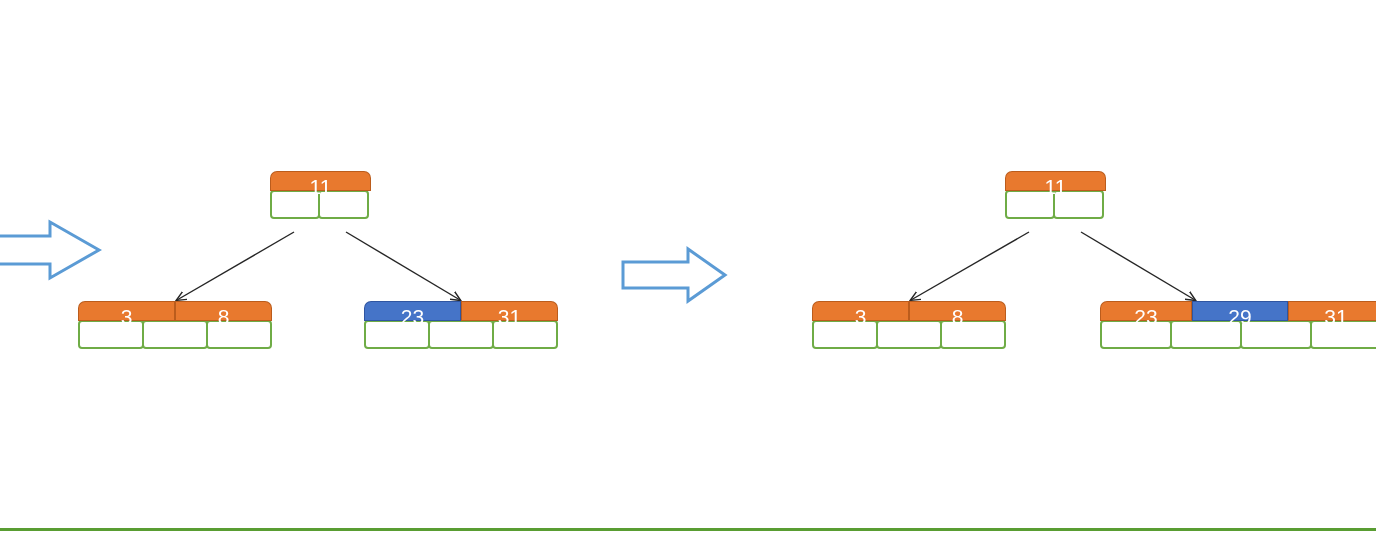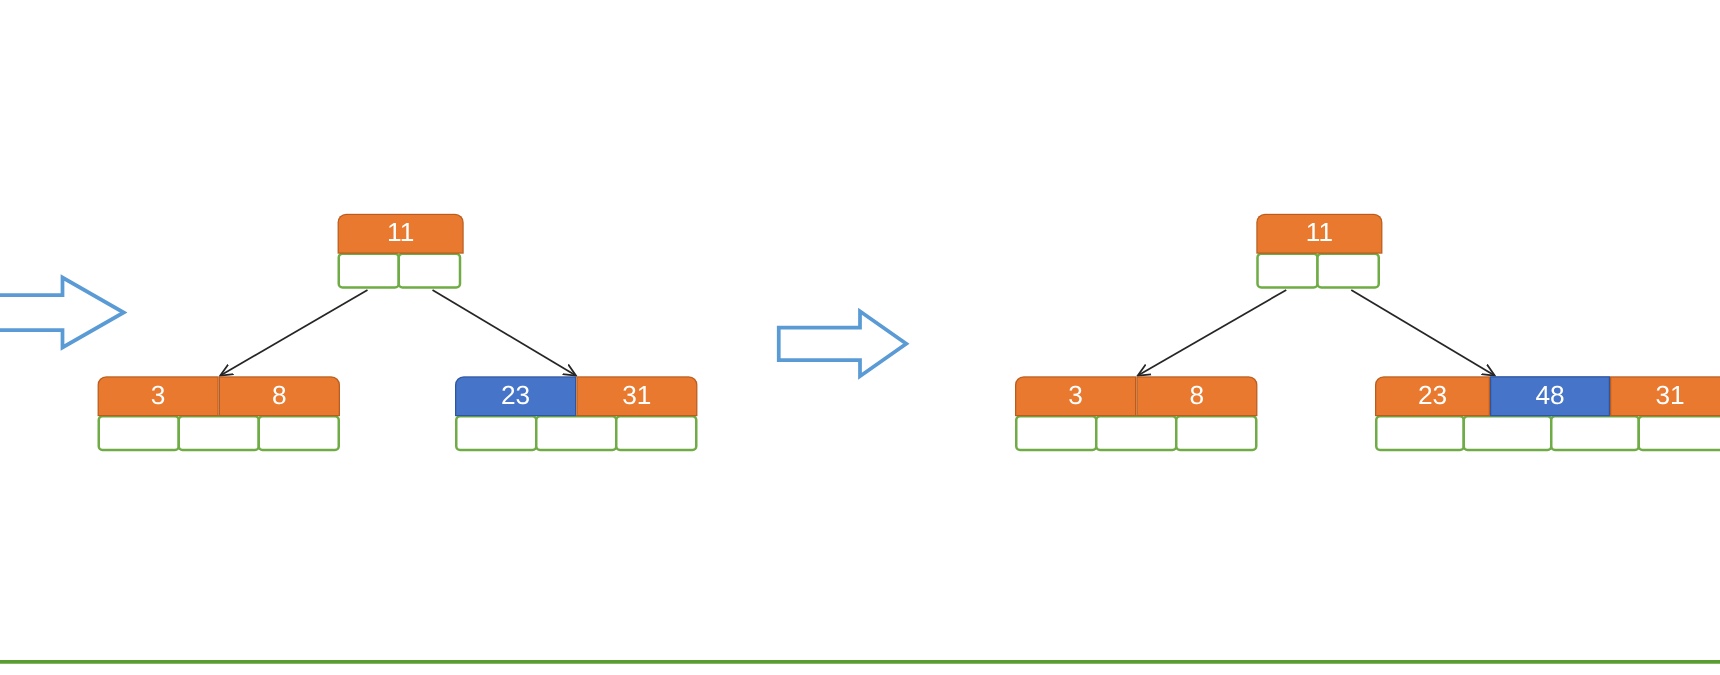--- a/index.html
+++ b/index.html
@@ -28,21 +28,21 @@
   .btnode {
     position: absolute;
   }
   .keyrow {
     display: flex;
     position: relative;
     z-index: 3;
   }
   .keycell {
     box-sizing: border-box;
-    height: 32px;
+    height: 20px;
     line-height: 30px;
     text-align: center;
     color: #ffffff;
     font-size: 21px;
     font-family: "Liberation Sans", sans-serif;
     border: 1px solid rgba(150,70,15,0.55);
     position: relative;
   }
   .keycell.orange { background: #E8792E; }
   .keycell.blue   { background: #4574C8; border-color: rgba(30,60,130,0.55); }
@@ -162,21 +162,21 @@
         </div>
         <div class="ptrrow">
           <div class="ptrcell" style="width: 66px;"></div>
           <div class="ptrcell" style="width: 66px;"></div>
           <div class="ptrcell" style="width: 66px;"></div>
         </div>
       </div>
       <div class="btnode" style="left: 1100px; top: 301px;">
         <div class="keyrow">
           <div class="keycell orange" style="width: 92px;">23</div>
-          <div class="keycell blue" style="width: 96px;">48</div>
+          <div class="keycell blue" style="width: 96px;">29</div>
           <div class="keycell orange" style="width: 96px;">31</div>
         </div>
         <div class="ptrrow">
           <div class="ptrcell" style="width: 72px;"></div>
           <div class="ptrcell" style="width: 72px;"></div>
           <div class="ptrcell" style="width: 72px;"></div>
           <div class="ptrcell" style="width: 72px;"></div>
         </div>
       </div>
     </div>

